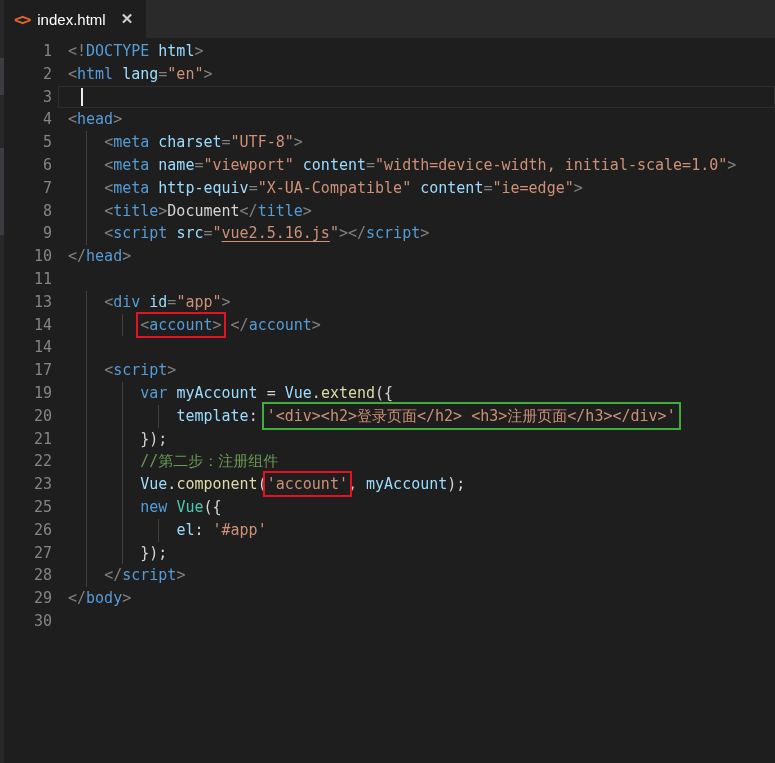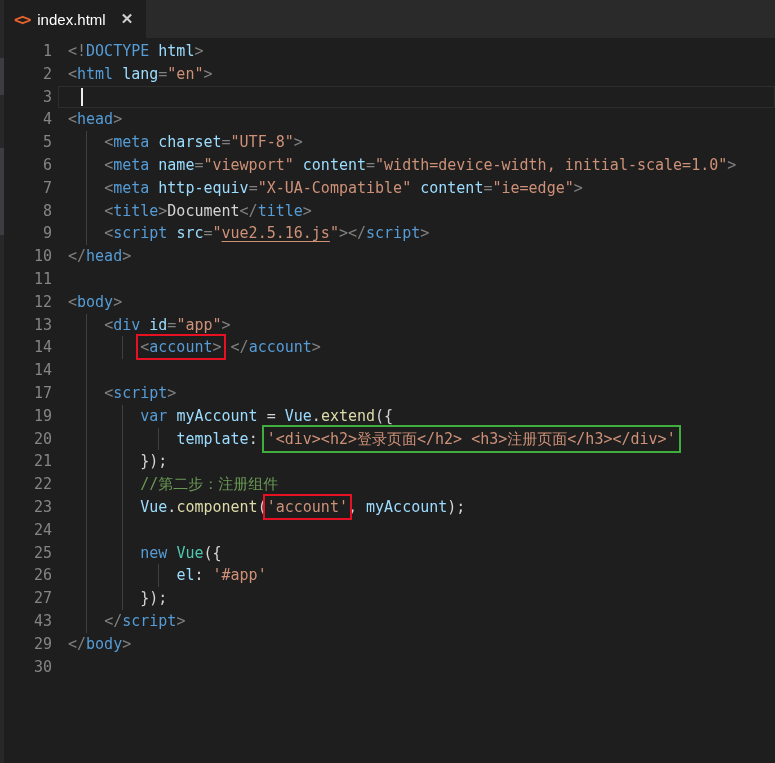--- a/index.html
+++ b/index.html
@@ -62,30 +62,28 @@
     <div class="line"><span class="gutter">2</span><span class="code"><span class="tk-p">&lt;</span><span class="tk-t">html</span><span class="tk-w"> </span><span class="tk-a">lang</span><span class="tk-p">=</span><span class="tk-s">"en"</span><span class="tk-p">&gt;</span></span></div>
     <div class="line current"><span class="gutter">3</span><span class="code"></span><span class="cursor"></span></div>
     <div class="line"><span class="gutter">4</span><span class="code"><span class="tk-p">&lt;</span><span class="tk-t">head</span><span class="tk-p">&gt;</span></span></div>
     <div class="line"><span class="gutter">5</span><span class="guide" style="left: 86px;"></span><span class="code"><span class="tk-w">    </span><span class="tk-p">&lt;</span><span class="tk-t">meta</span><span class="tk-w"> </span><span class="tk-a">charset</span><span class="tk-p">=</span><span class="tk-s">"UTF-8"</span><span class="tk-p">&gt;</span></span></div>
     <div class="line"><span class="gutter">6</span><span class="guide" style="left: 86px;"></span><span class="code"><span class="tk-w">    </span><span class="tk-p">&lt;</span><span class="tk-t">meta</span><span class="tk-w"> </span><span class="tk-a">name</span><span class="tk-p">=</span><span class="tk-s">"viewport"</span><span class="tk-w"> </span><span class="tk-a">content</span><span class="tk-p">=</span><span class="tk-s">"width=device-width, initial-scale=1.0"</span><span class="tk-p">&gt;</span></span></div>
     <div class="line"><span class="gutter">7</span><span class="guide" style="left: 86px;"></span><span class="code"><span class="tk-w">    </span><span class="tk-p">&lt;</span><span class="tk-t">meta</span><span class="tk-w"> </span><span class="tk-a">http-equiv</span><span class="tk-p">=</span><span class="tk-s">"X-UA-Compatible"</span><span class="tk-w"> </span><span class="tk-a">content</span><span class="tk-p">=</span><span class="tk-s">"ie=edge"</span><span class="tk-p">&gt;</span></span></div>
     <div class="line"><span class="gutter">8</span><span class="guide" style="left: 86px;"></span><span class="code"><span class="tk-w">    </span><span class="tk-p">&lt;</span><span class="tk-t">title</span><span class="tk-p">&gt;</span><span class="tk-w">Document</span><span class="tk-p">&lt;/</span><span class="tk-t">title</span><span class="tk-p">&gt;</span></span></div>
     <div class="line"><span class="gutter">9</span><span class="guide" style="left: 86px;"></span><span class="code"><span class="tk-w">    </span><span class="tk-p">&lt;</span><span class="tk-t">script</span><span class="tk-w"> </span><span class="tk-a">src</span><span class="tk-p">=</span><span class="tk-s">"</span><span class="tk-l">vue2.5.16.js</span><span class="tk-s">"</span><span class="tk-p">&gt;</span><span class="tk-p">&lt;/</span><span class="tk-t">script</span><span class="tk-p">&gt;</span></span></div>
     <div class="line"><span class="gutter">10</span><span class="code"><span class="tk-p">&lt;/</span><span class="tk-t">head</span><span class="tk-p">&gt;</span></span></div>
     <div class="line"><span class="gutter">11</span><span class="code"></span></div>
-    <div class="line"><span class="gutter">12</span><span class="code"><span class="tk-p">&lt;</span><span class="tk-t">body</span><span class="tk-p">&gt;</span></span></div>
     <div class="line"><span class="gutter">13</span><span class="guide" style="left: 86px;"></span><span class="code"><span class="tk-w">    </span><span class="tk-p">&lt;</span><span class="tk-t">div</span><span class="tk-w"> </span><span class="tk-a">id</span><span class="tk-p">=</span><span class="tk-s">"app"</span><span class="tk-p">&gt;</span></span></div>
     <div class="line"><span class="gutter">14</span><span class="guide" style="left: 86px;"></span><span class="guide" style="left: 122px;"></span><span class="code"><span class="tk-w">        </span><span class="box red"><span class="tk-p">&lt;</span><span class="tk-t">account</span><span class="tk-p">&gt;</span></span><span class="tk-w"> </span><span class="tk-p">&lt;/</span><span class="tk-t">account</span><span class="tk-p">&gt;</span></span></div>
     <div class="line"><span class="gutter">14</span><span class="guide" style="left: 86px;"></span><span class="code"></span></div>
     <div class="line"><span class="gutter">17</span><span class="guide" style="left: 86px;"></span><span class="code"><span class="tk-w">    </span><span class="tk-p">&lt;</span><span class="tk-t">script</span><span class="tk-p">&gt;</span></span></div>
     <div class="line"><span class="gutter">19</span><span class="guide" style="left: 86px;"></span><span class="guide" style="left: 122px;"></span><span class="code"><span class="tk-w">        </span><span class="tk-k">var</span><span class="tk-w"> </span><span class="tk-v">myAccount</span><span class="tk-w"> = </span><span class="tk-v">Vue</span><span class="tk-w">.</span><span class="tk-f">extend</span><span class="tk-w">({</span></span></div>
     <div class="line"><span class="gutter">20</span><span class="guide" style="left: 86px;"></span><span class="guide" style="left: 122px;"></span><span class="guide" style="left: 158px;"></span><span class="code"><span class="tk-w">            </span><span class="tk-a">template</span><span class="tk-w">: </span><span class="box green"><span class="tk-s">'&lt;div&gt;&lt;h2&gt;登录页面&lt;/h2&gt; &lt;h3&gt;注册页面&lt;/h3&gt;&lt;/div&gt;'</span></span></span></div>
     <div class="line"><span class="gutter">21</span><span class="guide" style="left: 86px;"></span><span class="guide" style="left: 122px;"></span><span class="code"><span class="tk-w">        });</span></span></div>
     <div class="line"><span class="gutter">22</span><span class="guide" style="left: 86px;"></span><span class="guide" style="left: 122px;"></span><span class="code"><span class="tk-w">        </span><span class="tk-c">//第二步：注册组件</span></span></div>
     <div class="line"><span class="gutter">23</span><span class="guide" style="left: 86px;"></span><span class="guide" style="left: 122px;"></span><span class="code"><span class="tk-w">        </span><span class="tk-v">Vue</span><span class="tk-w">.</span><span class="tk-f">component</span><span class="tk-w">(</span><span class="box red"><span class="tk-s">'account'</span></span><span class="tk-w">, </span><span class="tk-v">myAccount</span><span class="tk-w">);</span></span></div>
-    <div class="line"><span class="gutter">24</span><span class="guide" style="left: 86px;"></span><span class="guide" style="left: 122px;"></span><span class="code"></span></div>
     <div class="line"><span class="gutter">25</span><span class="guide" style="left: 86px;"></span><span class="guide" style="left: 122px;"></span><span class="code"><span class="tk-w">        </span><span class="tk-k">new</span><span class="tk-w"> </span><span class="tk-n">Vue</span><span class="tk-w">({</span></span></div>
     <div class="line"><span class="gutter">26</span><span class="guide" style="left: 86px;"></span><span class="guide" style="left: 122px;"></span><span class="guide" style="left: 158px;"></span><span class="code"><span class="tk-w">            </span><span class="tk-a">el</span><span class="tk-w">: </span><span class="tk-s">'#app'</span></span></div>
     <div class="line"><span class="gutter">27</span><span class="guide" style="left: 86px;"></span><span class="guide" style="left: 122px;"></span><span class="code"><span class="tk-w">        });</span></span></div>
-    <div class="line"><span class="gutter">43</span><span class="guide" style="left: 86px;"></span><span class="code"><span class="tk-w">    </span><span class="tk-p">&lt;/</span><span class="tk-t">script</span><span class="tk-p">&gt;</span></span></div>
+    <div class="line"><span class="gutter">28</span><span class="guide" style="left: 86px;"></span><span class="code"><span class="tk-w">    </span><span class="tk-p">&lt;/</span><span class="tk-t">script</span><span class="tk-p">&gt;</span></span></div>
     <div class="line"><span class="gutter">29</span><span class="code"><span class="tk-p">&lt;/</span><span class="tk-t">body</span><span class="tk-p">&gt;</span></span></div>
     <div class="line"><span class="gutter">30</span><span class="code"></span></div>
   </div>
 
 </body></html>

